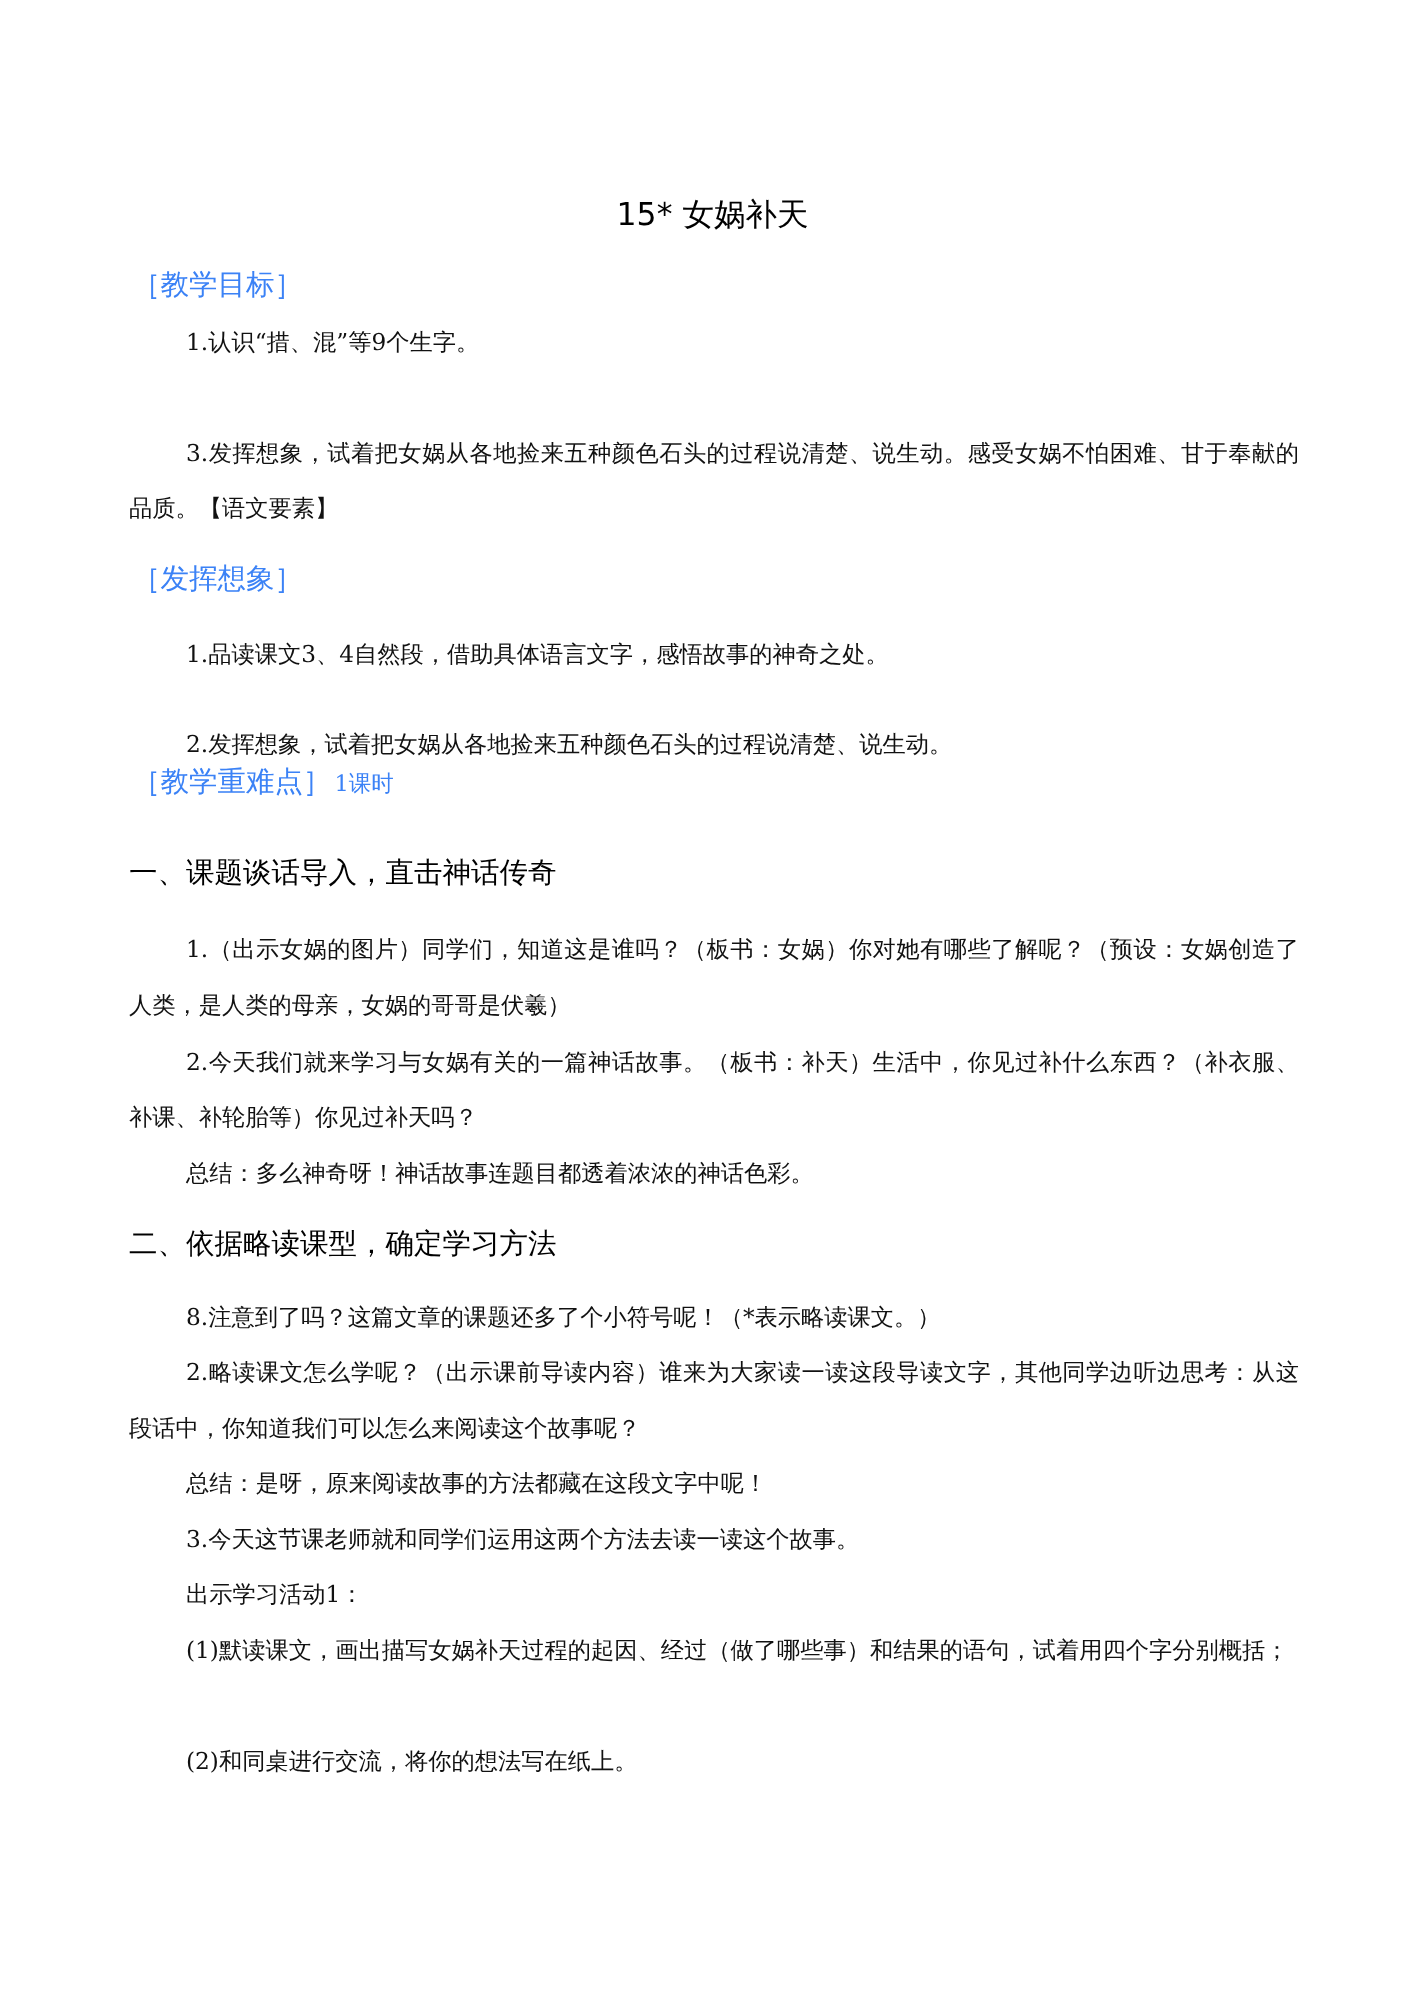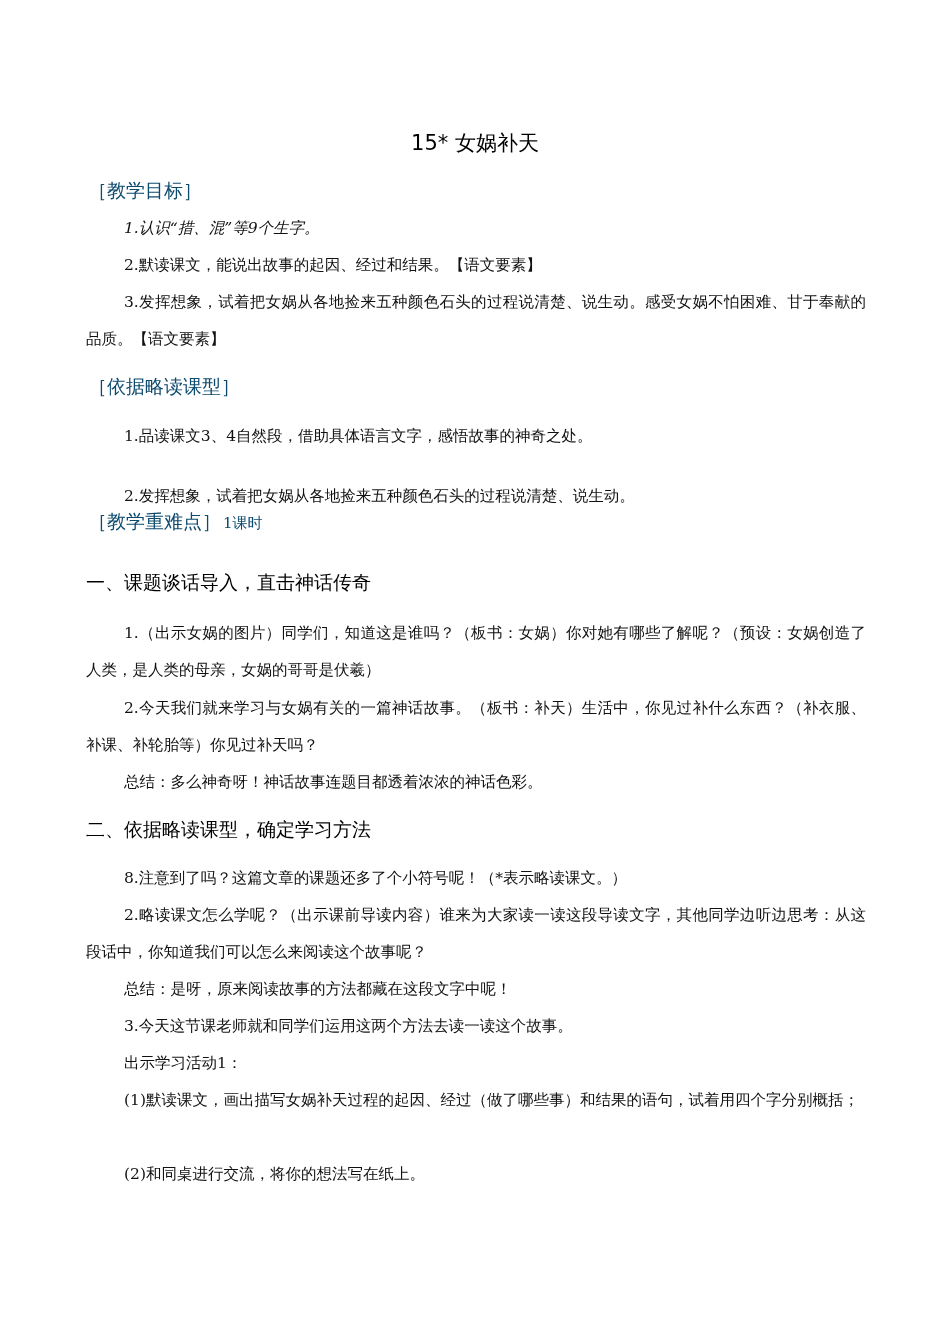--- a/index.html
+++ b/index.html
@@ -10,21 +10,21 @@
   }
   .page { position: absolute; left: 0; top: 0; width: 934px; height: 1344px; }
   .title {
     position: absolute; top: 128px; left: 0; width: 950px; text-align: center;
     font-family: "DejaVu Sans", "Liberation Sans", sans-serif;
     font-size: 21px; line-height: 30px; color: #000;
   }
   .sec-head {
     position: absolute; left: 88px;
     font-family: "DejaVu Sans", "Liberation Sans", sans-serif;
-    font-size: 19px; line-height: 28px; color: #0c4a6e;
+    font-size: 19px; line-height: 28px; color: #3b82f6;
   }
   .sec-head .tail {
     font-family: "DejaVu Serif", "Liberation Serif", serif;
     font-size: 15px; margin-left: 2px;
   }
   .part-head {
     position: absolute; left: 86px;
     font-family: "DejaVu Sans", "Liberation Sans", sans-serif;
     font-weight: normal; font-size: 19px; line-height: 28px; color: #000;
   }
@@ -35,25 +35,24 @@
   }
 </style>
 </head>
 <body>
 
 <div class="page">
 
   <div class="title">15*  女娲补天</div>
 
   <div class="sec-head" style="top:176px;">［教学目标］</div>
-  <div class="p" style="top:210px;font-style:italic;">1.认识“措、混”等9个生字。</div>
-  <div class="p" style="top:247px;">2.默读课文，能说出故事的起因、经过和结果。【语文要素】</div>
+  <div class="p" style="top:210px;">1.认识“措、混”等9个生字。</div>
   <div class="p" style="top:284px;">3.发挥想象，试着把女娲从各地捡来五种颜色石头的过程说清楚、说生动。感受女娲不怕困难、甘于奉献的品质。【语文要素】</div>
 
-  <div class="sec-head" style="top:372px;">［依据略读课型］</div>
+  <div class="sec-head" style="top:372px;">［发挥想象］</div>
   <div class="p" style="top:418px;">1.品读课文3、4自然段，借助具体语言文字，感悟故事的神奇之处。</div>
   <div class="p" style="top:478px;">2.发挥想象，试着把女娲从各地捡来五种颜色石头的过程说清楚、说生动。</div>
 
   <div class="sec-head" style="top:507px;">
     <span>［教学重难点］</span><span class="tail">1课时</span>
   </div>
 
   <div class="part-head" style="top:568px;">一、课题谈话导入，直击神话传奇</div>
   <div class="p" style="top:615px;">1.（出示女娲的图片）同学们，知道这是谁吗？（板书：女娲）你对她有哪些了解呢？（预设：女娲创造了人类，是人类的母亲，女娲的哥哥是伏羲）</div>
   <div class="p" style="top:690px;">2.今天我们就来学习与女娲有关的一篇神话故事。（板书：补天）生活中，你见过补什么东西？（补衣服、补课、补轮胎等）你见过补天吗？</div>

